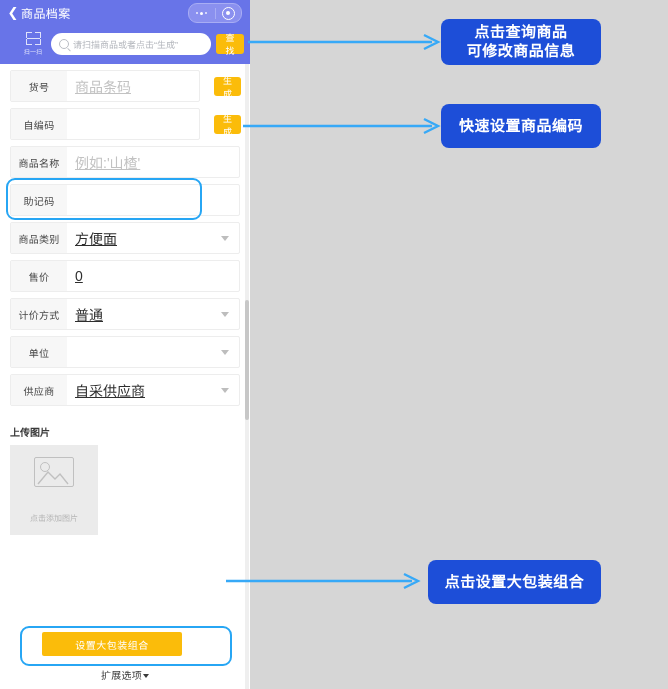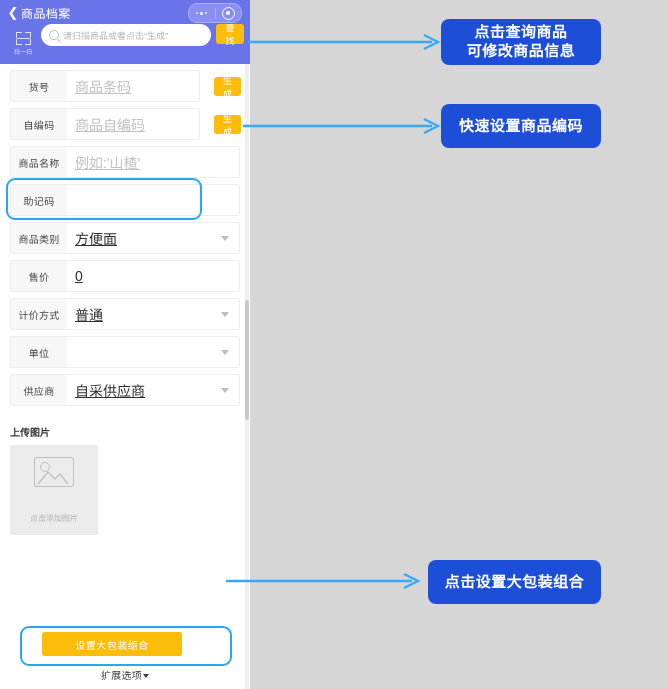--- a/index.html
+++ b/index.html
@@ -88,21 +88,22 @@
   }
   .target-ring i {
     width: 4px; height: 4px; border-radius: 50%; background: #ffffff; display: block;
   }
 
   
   #searchbar {
     height: 40px;
     background: #6874e8;
     display: flex;
-    padding: 0 0 0 10px;
+    align-items: center;
+    padding: 0 0 0 20px;
     box-sizing: border-box;
   }
   #scan-btn {
     width: 26px;
     display: flex;
     flex-direction: column;
     align-items: center;
     justify-content: center;
     margin-right: 5px;
   }
@@ -420,21 +421,20 @@
 
   <div id="form-scroll">
     <div id="field-list">
         <div class="field-row with-gen">
           <div class="field-label">货号</div>
           <div class="field-value placeholder">商品条码</div>
           <button class="gen-btn">生成</button>
         </div>
         <div class="field-row with-gen">
           <div class="field-label">自编码</div>
-          <div class="field-value placeholder">商品自编码</div>
           <button class="gen-btn">生成</button>
         </div>
         <div class="field-row">
           <div class="field-label">商品名称</div>
           <div class="field-value placeholder">例如:'山楂'</div>
         </div>
         <div class="field-row">
           <div class="field-label">助记码</div>
           <div class="field-value placeholder"></div>
         </div>

